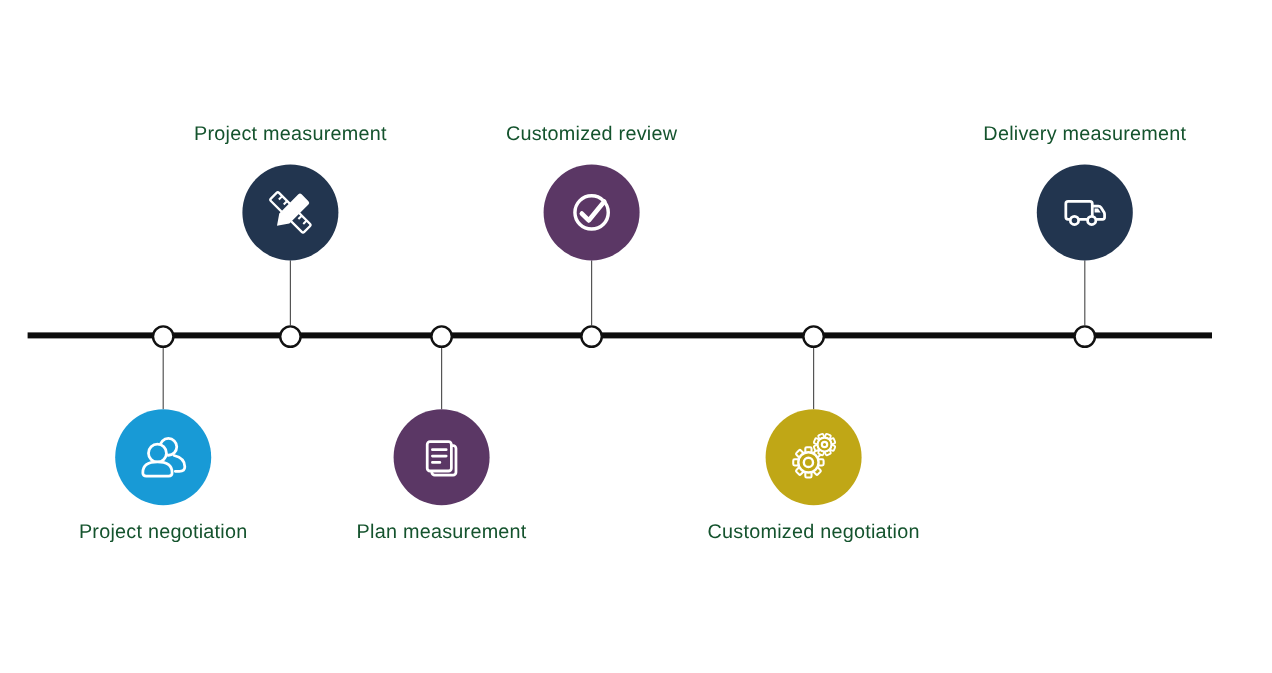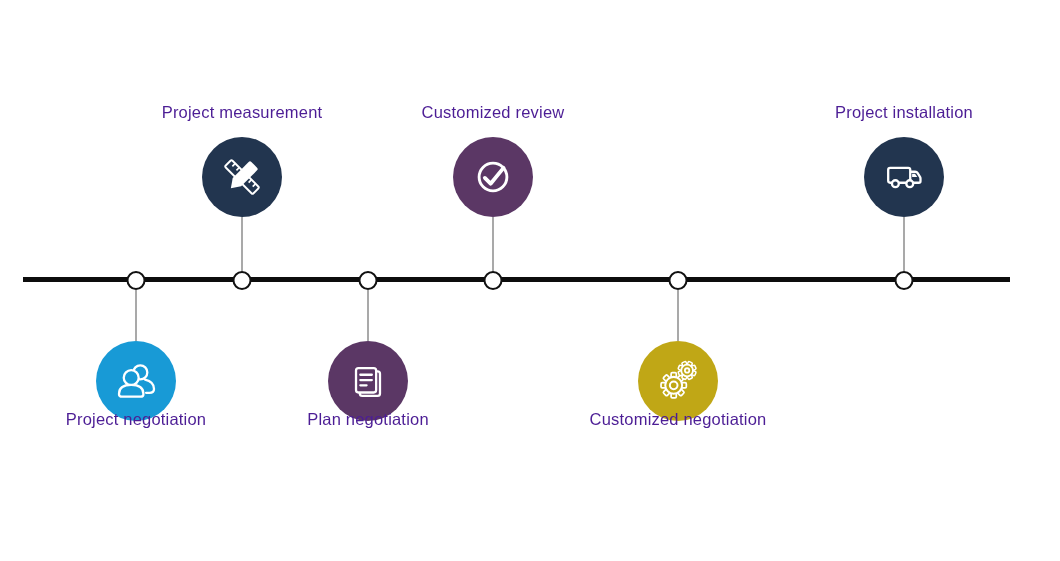--- a/index.html
+++ b/index.html
@@ -19,26 +19,26 @@
     height: 5px;
     background: #0d0d0d;
     z-index: 1;
   }
   .step { position: absolute; top: 0; width: 0; height: 561px; }
   .step-label {
     position: absolute;
     transform: translateX(-50%);
     white-space: nowrap;
     font-size: 16.5px;
-    color: #4c1d95;
+    color: #14532d;
     letter-spacing: 0.2px;
     z-index: 2;
   }
   .step.above .step-label { top: 103px; }
-  .step.below .step-label { top: 410px; }
+  .step.below .step-label { top: 434px; }
   .bubble {
     position: absolute;
     width: 80px;
     height: 80px;
     border-radius: 50%;
     transform: translateX(-50%);
     display: flex;
     align-items: center;
     justify-content: center;
     z-index: 2;
@@ -107,21 +107,21 @@
   <div class="step below" style="left:368px">
     <div class="node"></div>
     <div class="connector"></div>
     <div class="bubble" style="background-color: rgb(91, 55, 101);">
       <svg width="46" height="46" viewBox="0 0 48 48">
         <rect x="15.5" y="14" width="21" height="25.5" rx="2.5" fill="none" stroke="#ffffff" stroke-width="2.4"></rect>
         <rect x="11.5" y="10.5" width="21" height="25.5" rx="2.5" fill="#5B3765" stroke="#ffffff" stroke-width="2.4"></rect>
         <path d="M16 17.5 H28 M16 23 H28 M16 28.5 H22.5" stroke="#ffffff" stroke-width="2.4" stroke-linecap="round" fill="none"></path>
       </svg>
     </div>
-    <div class="step-label">Plan negotiation</div>
+    <div class="step-label">Plan measurement</div>
   </div>
 
   <div class="step above" style="left:493px">
     <div class="node"></div>
     <div class="connector"></div>
     <div class="bubble" style="background-color: rgb(91, 55, 101);">
       <svg width="46" height="46" viewBox="0 0 48 48">
         <circle cx="24" cy="24" r="14.5" fill="none" stroke="#ffffff" stroke-width="3"></circle>
         <path d="M15.5 25 L21.5 31 L35 14.5" fill="none" stroke="#ffffff" stroke-width="4" stroke-linecap="round" stroke-linejoin="round"></path>
       </svg>
@@ -172,16 +172,16 @@
     <div class="connector"></div>
     <div class="bubble" style="background-color: rgb(34, 53, 79);">
       <svg width="46" height="46" viewBox="0 0 48 48">
         <rect x="7.5" y="14.5" width="23" height="15.5" rx="2" fill="none" stroke="#ffffff" stroke-width="2.4"></rect>
         <path d="M30.5 18.5 L35.7 18.5 C36.7 18.5 37.6 19 38.1 19.8 L40.7 23.8 C41 24.3 41.2 24.9 41.2 25.5 L41.2 28.5 C41.2 29.5 40.4 30 39.4 30 L30.5 30" fill="none" stroke="#ffffff" stroke-width="2.4"></path>
         <path d="M32.5 20.5 L35.5 20.5 L37.8 24.1 L32.5 24.1 Z" fill="#ffffff"></path>
         <circle cx="15" cy="31" r="3.6" fill="#22354F" stroke="#ffffff" stroke-width="2.4"></circle>
         <circle cx="30" cy="31" r="3.6" fill="#22354F" stroke="#ffffff" stroke-width="2.4"></circle>
       </svg>
     </div>
-    <div class="step-label">Project installation</div>
+    <div class="step-label">Delivery measurement</div>
   </div>
 
 </div>
 
 </body></html>

